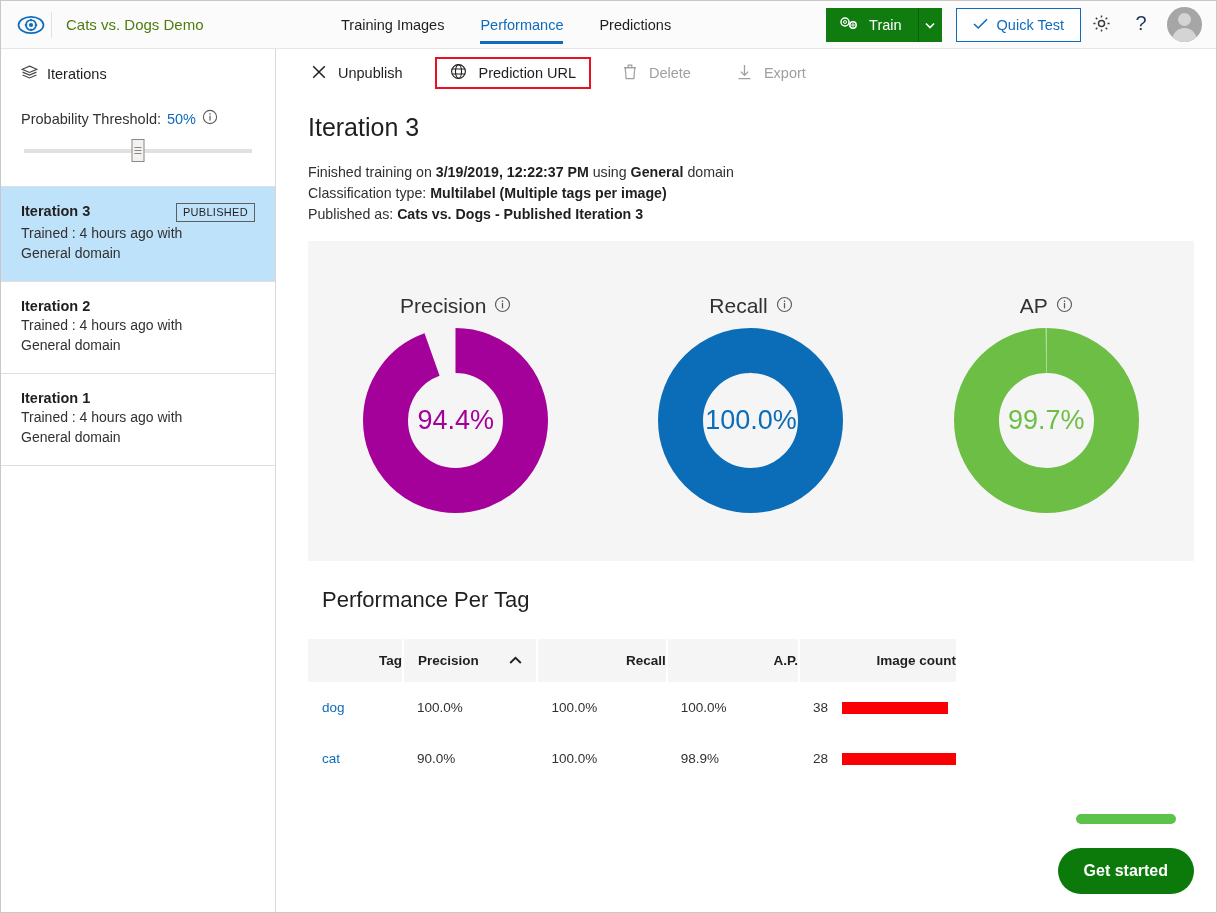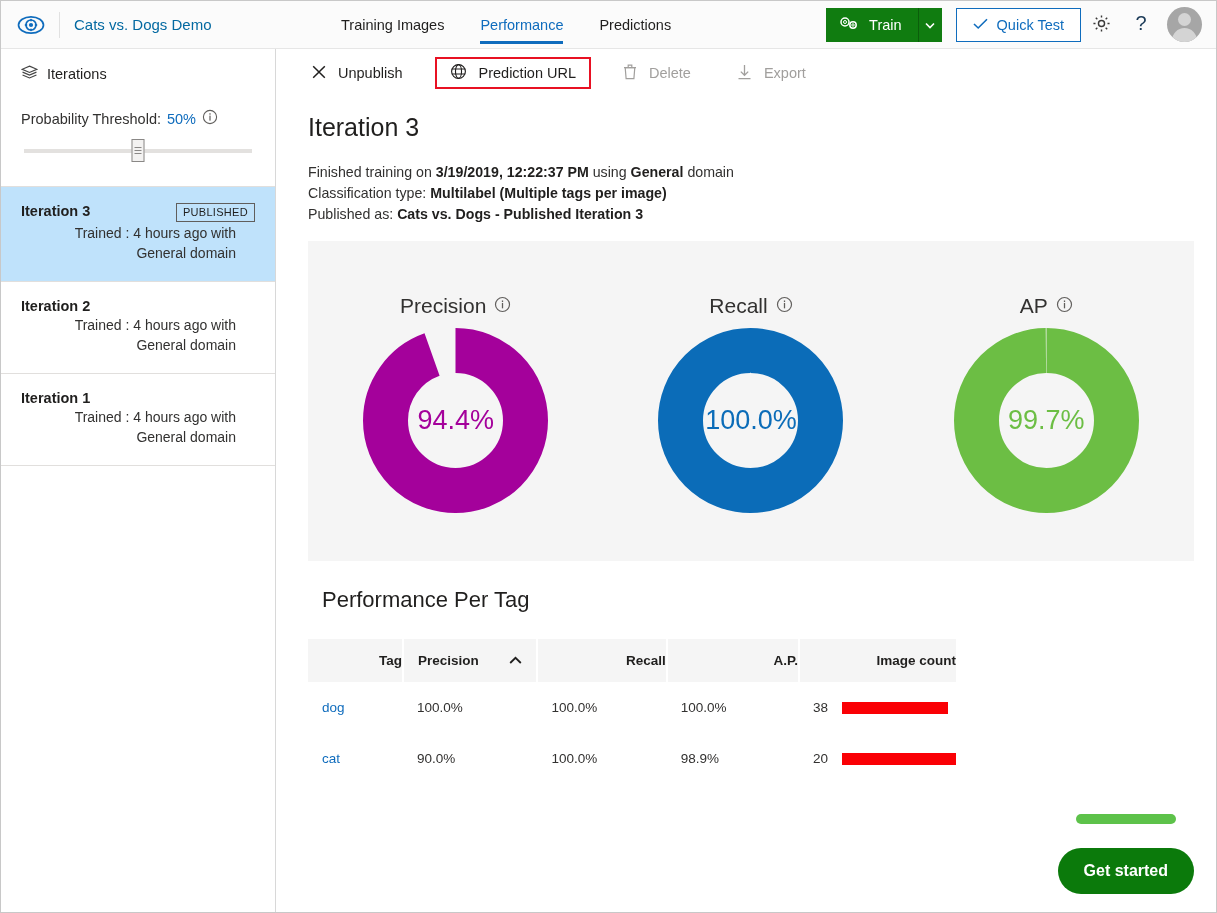--- a/index.html
+++ b/index.html
@@ -18,21 +18,21 @@
   .header {
     height: 48px; min-height: 48px;
     display: flex; align-items: center;
     background: #fbfbfb;
     border-bottom: 1px solid #e6e6e6;
     padding: 0 14px 0 12px;
     position: relative;
   }
   .logo-wrap { width: 36px; display: flex; align-items: center; justify-content: center; }
   .brand-title {
-    font-size: 15px; color: #0369a1; margin-left: 10px;
+    font-size: 15px; color: #4d7c0f; margin-left: 2px;
     padding-left: 14px; border-left: 1px solid #e1e1e1; height: 26px;
     display: flex; align-items: center; white-space: nowrap;
   }
   .tabs { display: flex; align-items: center; gap: 36px; position: absolute; left: 340px; top: 0; height: 48px; }
   .tab {
     font-size: 14.5px; color: #201f1e; height: 48px;
     display: flex; align-items: center; cursor: pointer; position: relative;
     white-space: nowrap;
   }
   .tab.active { color: #0f6cbd; }
@@ -74,21 +74,21 @@
     content: ""; position: absolute; width: 25px; height: 16px; border-radius: 13px 13px 0 0;
     background: #d4d4d4; left: 5px; top: 21px;
   }
 
   
   .body { flex: 1; display: flex; min-height: 0; }
 
   
   .sidebar {
     width: 275px; min-width: 275px; border-right: 1px solid #d8d8d8;
-    background: #fff; display: flex; flex-direction: column; text-align: right;
+    background: #fff; display: flex; flex-direction: column;
   }
   .sidebar-head { padding: 16px 20px 0 20px; }
   .iterations-title { display: flex; align-items: center; gap: 9px; font-size: 14.5px; color: #201f1e; }
   .threshold-row { margin-top: 26px; display: flex; align-items: center; gap: 6px; font-size: 14.5px; color: #323130; }
   .threshold-val { color: #0f6cbd; }
   .slider { margin: 10px 3px 0 3px; position: relative; height: 26px; cursor: pointer; }
   .slider-track { position: absolute; top: 11px; left: 0; right: 0; height: 4px; background: #e3e1df; }
   .slider-thumb {
     position: absolute; left: 50%; top: 1px; transform: translateX(-50%);
     width: 13px; height: 23px; background: #f3f2f1; border: 1px solid #8a8886;
@@ -451,21 +451,21 @@
                 </span>
               </td>
             </tr>
             <tr>
               <td><span class="tag-link">cat</span></td>
               <td>90.0%</td>
               <td>100.0%</td>
               <td>98.9%</td>
               <td>
                 <span class="count-cell">
-                  <span>20</span>
+                  <span>28</span>
                   <span class="count-bar" style="width: 114px; background: rgb(250, 0, 5);"></span>
                 </span>
               </td>
             </tr>
           </tbody>
         </table>
 
       </div>
 
       <div class="fab-area">

